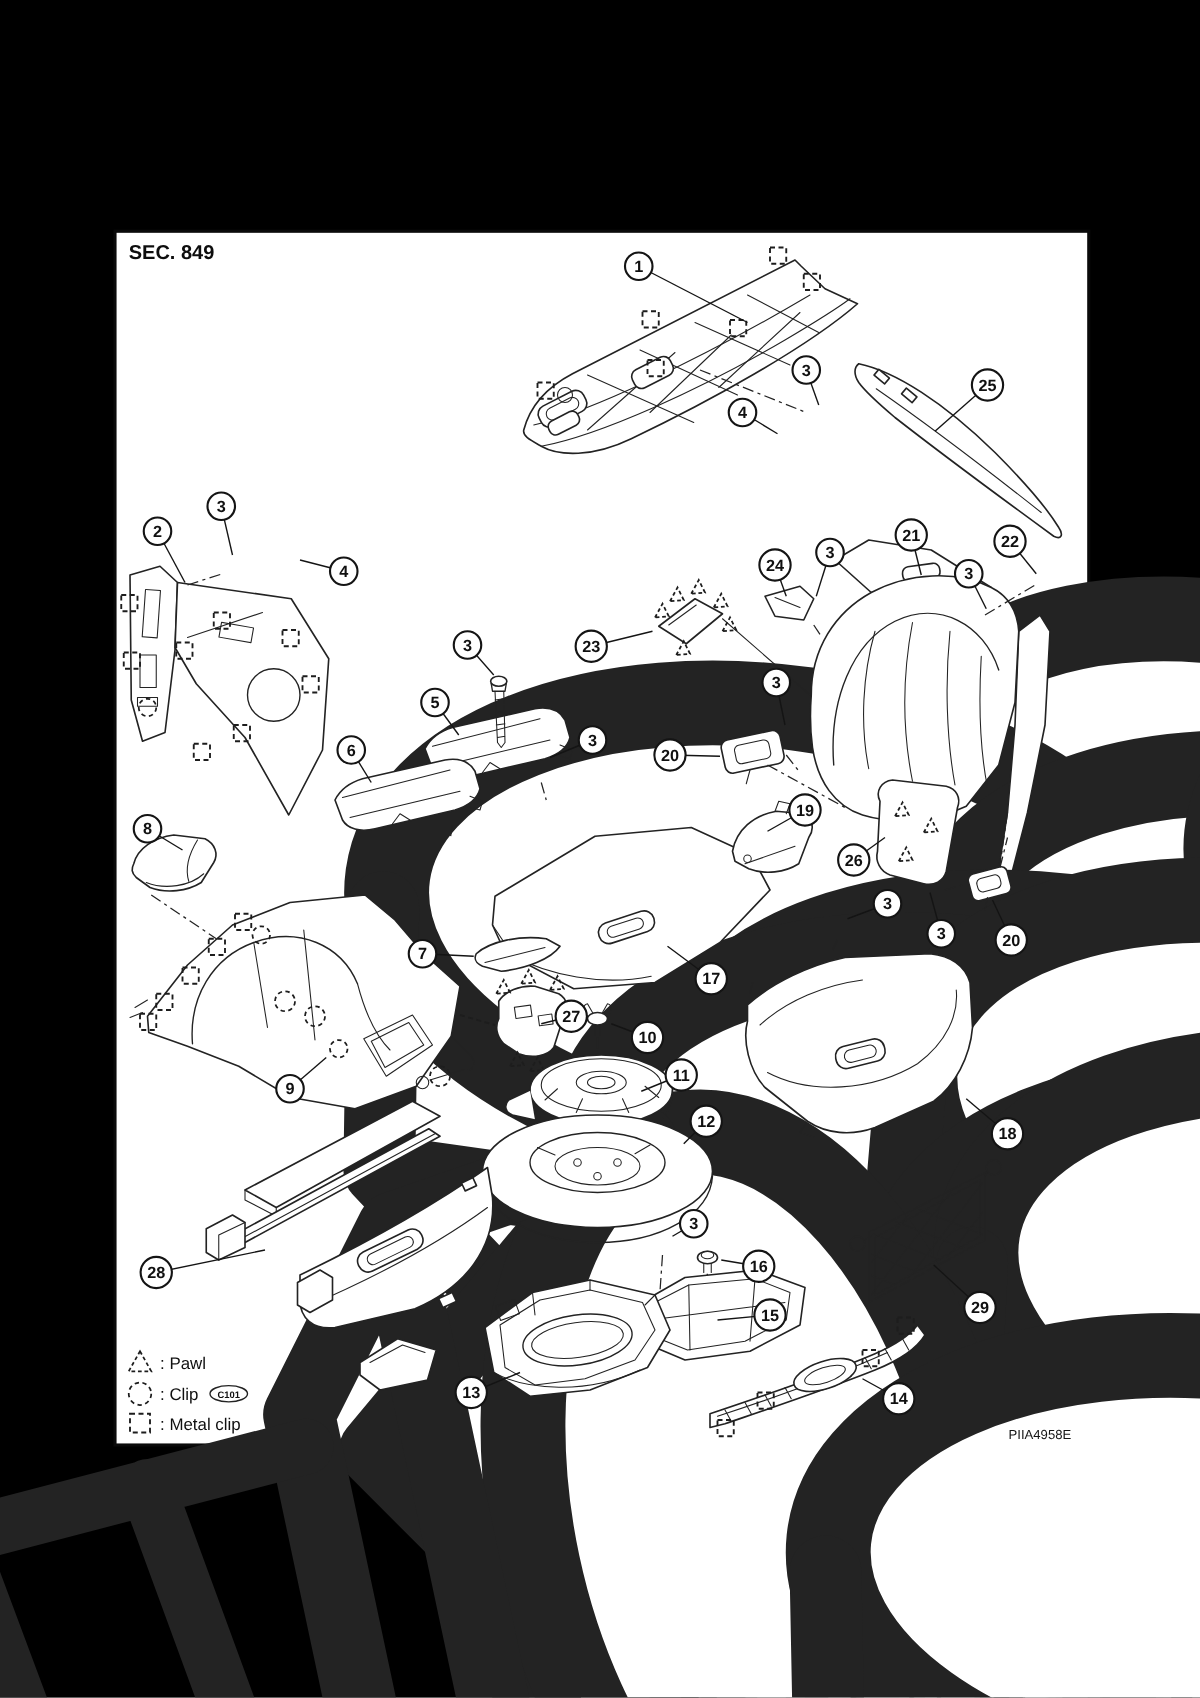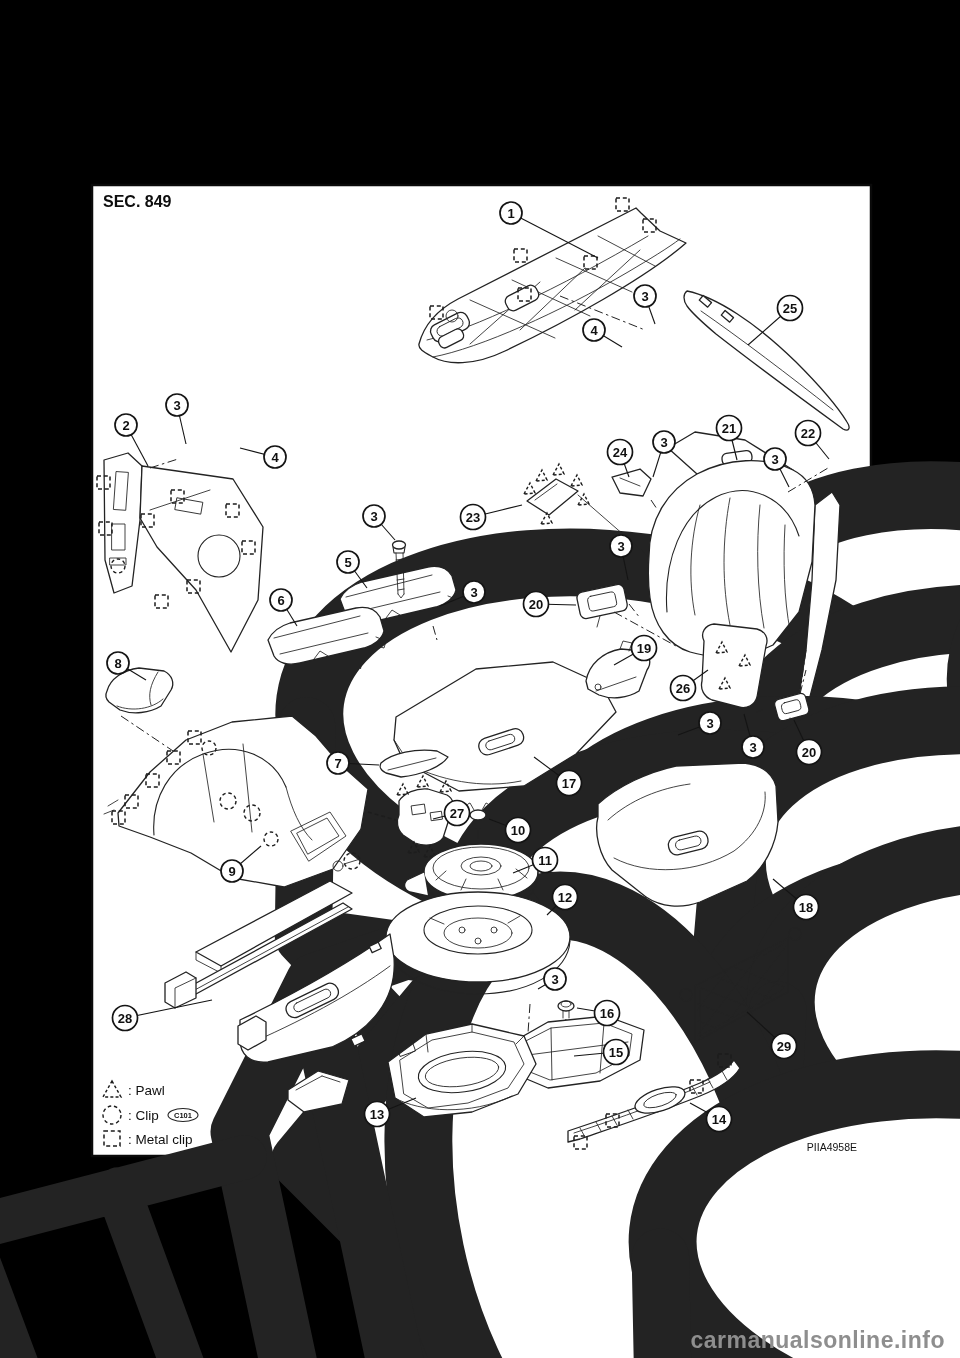--- a/index.html
+++ b/index.html
@@ -634,14 +634,13 @@
     <text class="legend-text" x="128" y="1120">: Clip</text>
     <ellipse class="ln" cx="183" cy="1115" rx="15" ry="6.5"></ellipse>
     <text class="c101-text" x="183" y="1118" text-anchor="middle">C101</text>
     <rect class="dsq" x="104" y="1131" width="16" height="15"></rect>
     <text class="legend-text" x="128" y="1144">: Metal clip</text>
   </g>
 
   <text class="code-text" x="857" y="1151" text-anchor="end">PIIA4958E</text>
 </svg>
 
-<div class="watermark">carmanualsonline.info</div>
 </div>
 
 </body></html>

